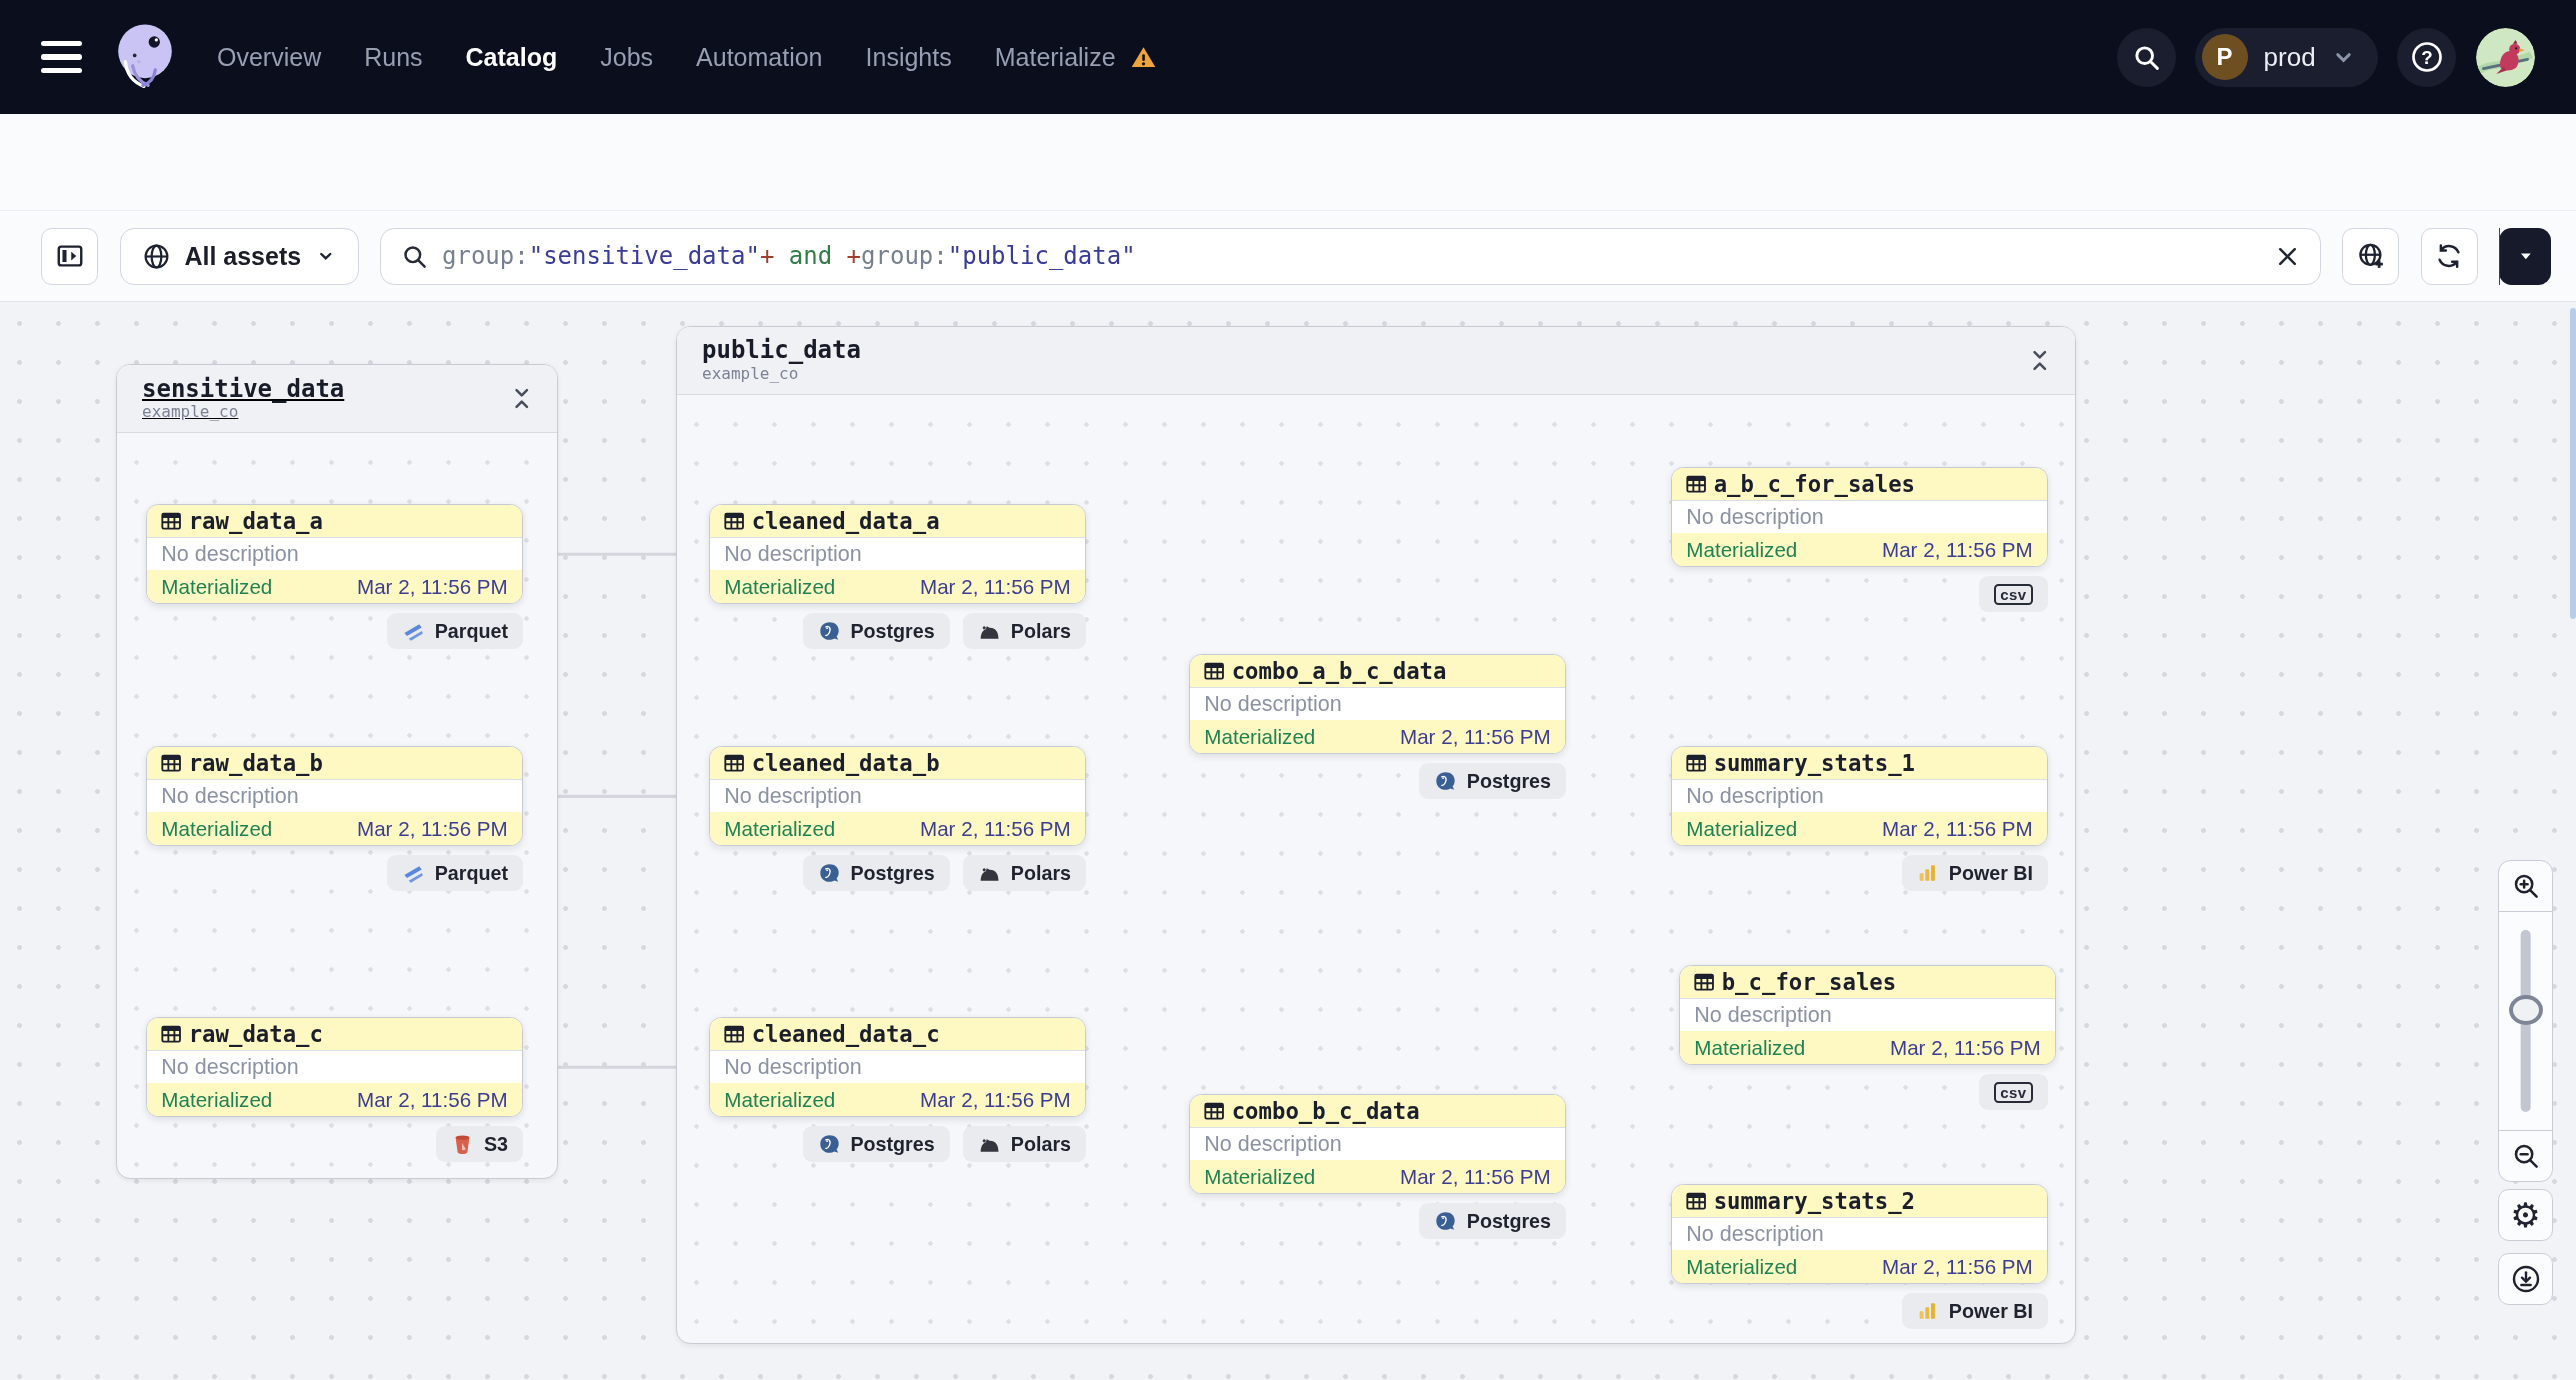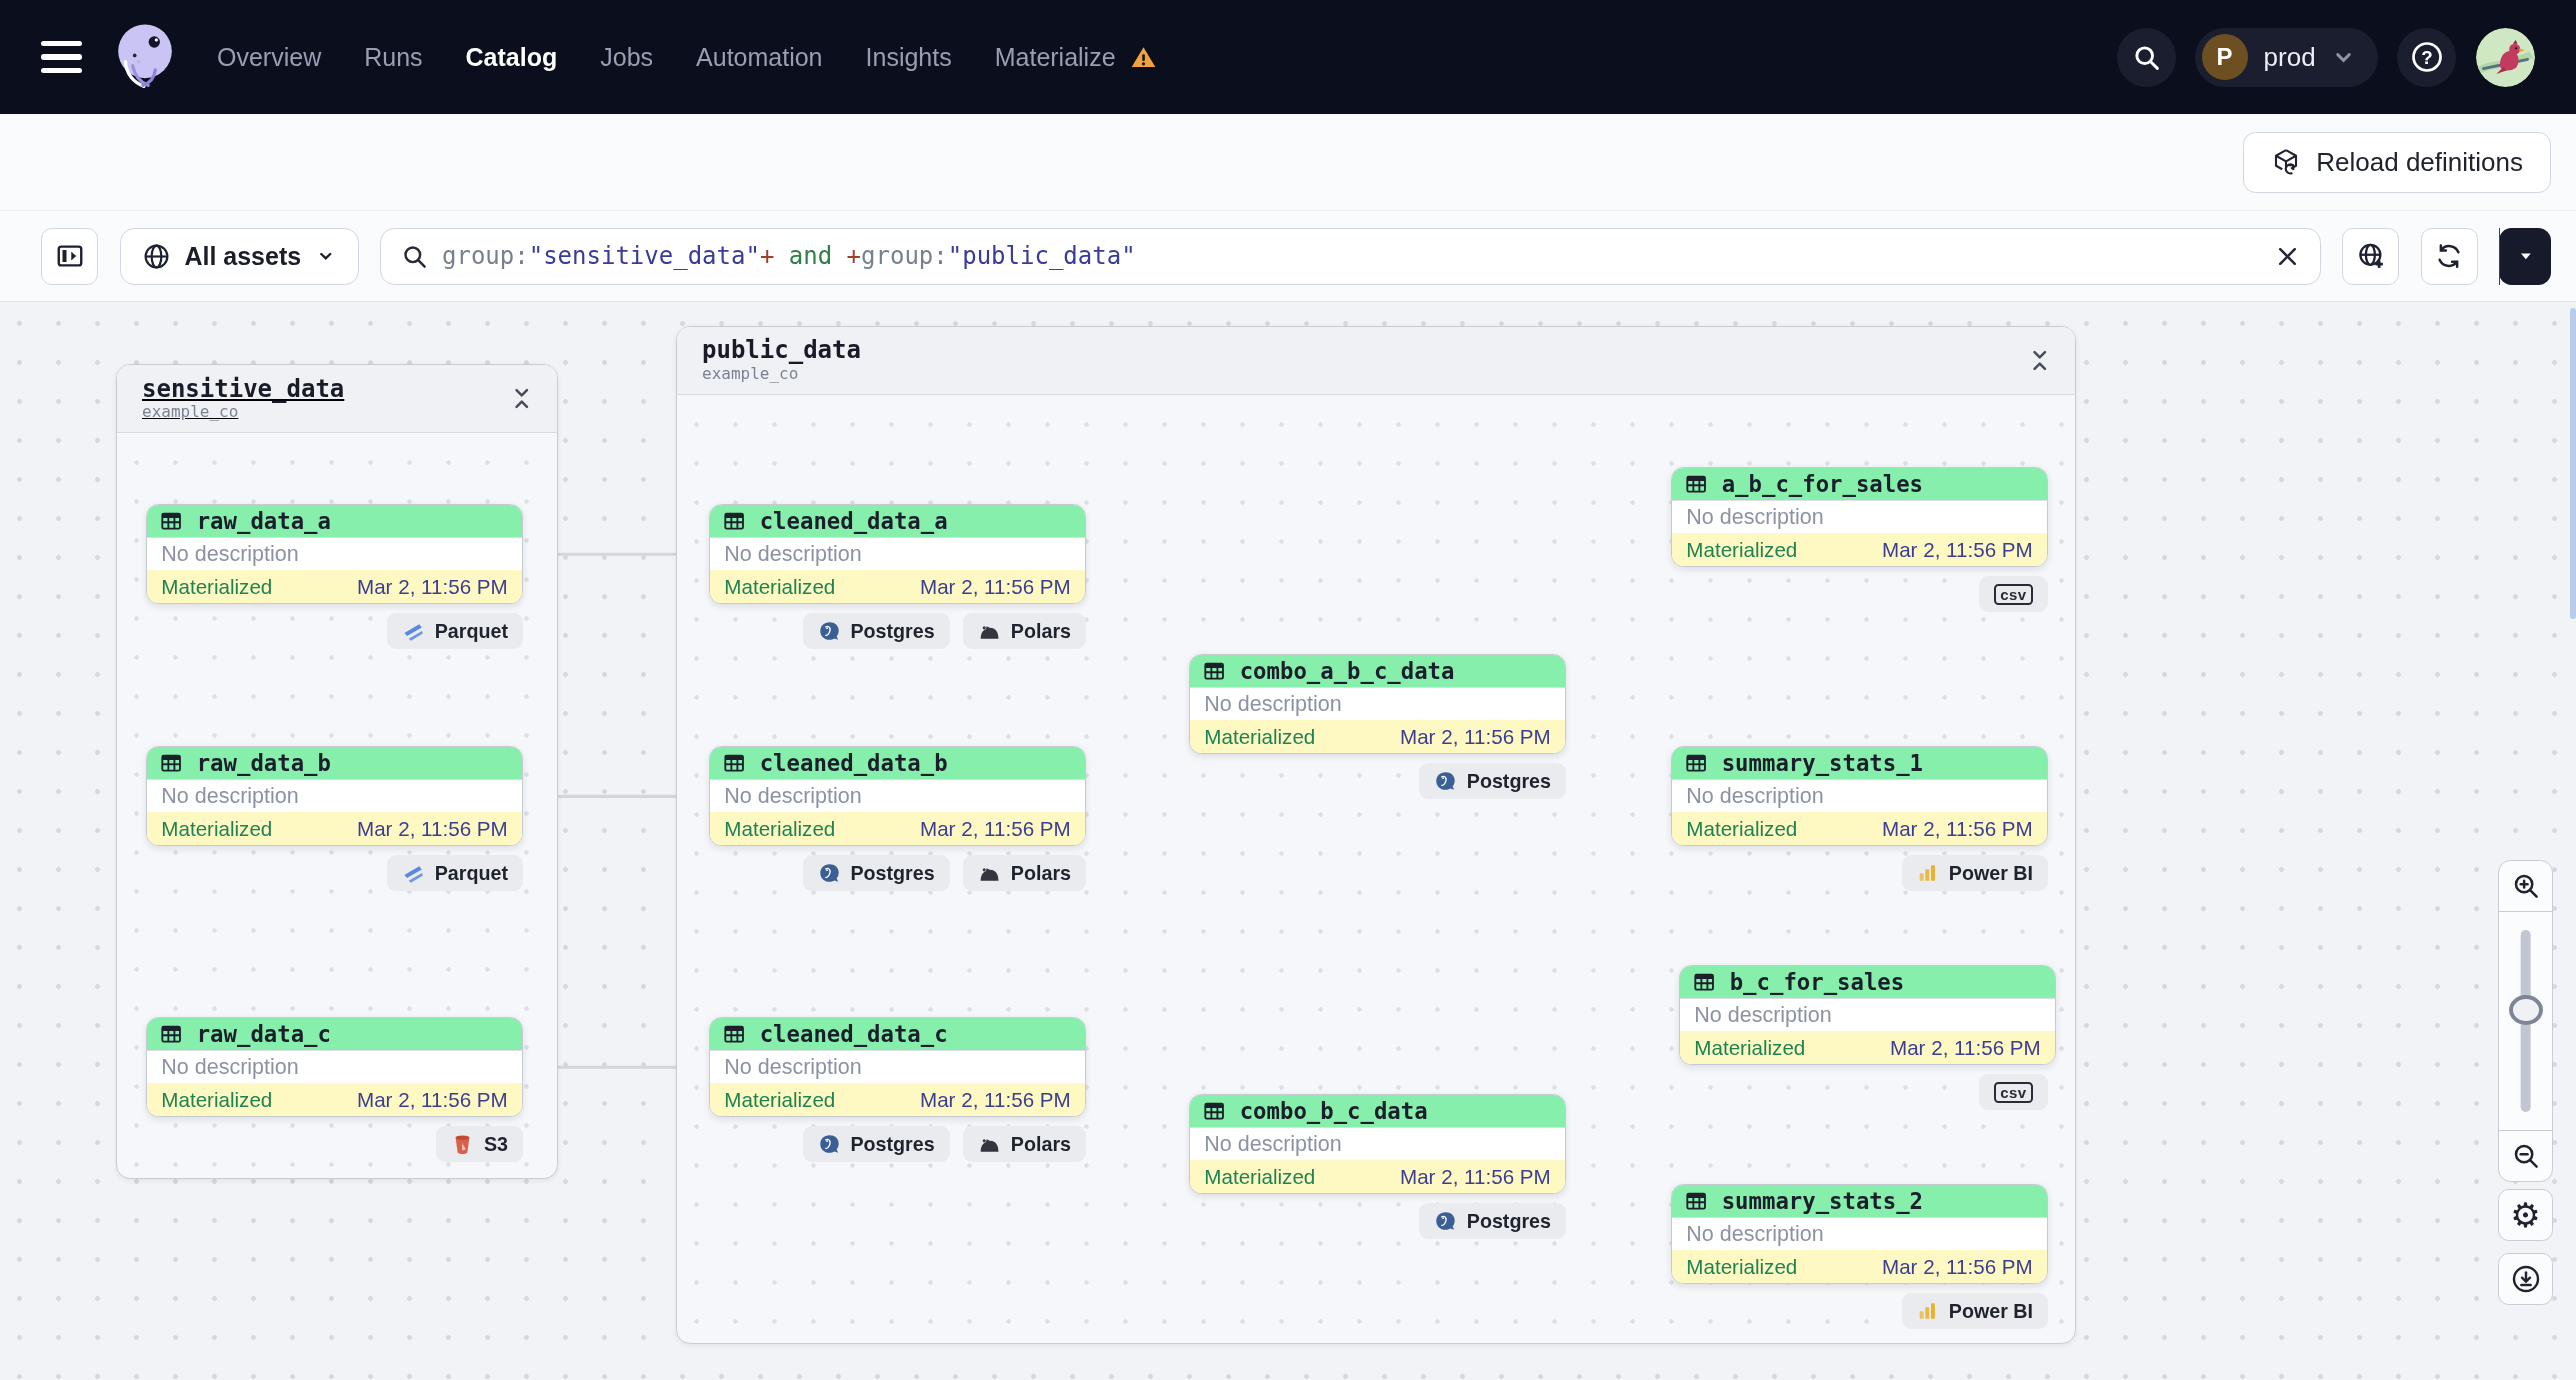--- a/index.html
+++ b/index.html
@@ -45,21 +45,21 @@
 
   .group { position: absolute; border: 1.8px solid #c7ccd4; border-radius: 14.3px; background: #f6f7fa;
     background-image: radial-gradient(circle, #dcdfe4 2px, transparent 2.4px); background-size: 39px 39px;
     box-shadow: 0 1.8px 5.4px rgba(18,22,40,.07); }
   .group-header { height: 68px; background: #eff1f4; border-bottom: 1.8px solid #d8dbe1; border-radius: 12.5px 12.5px 0 0; display: flex; align-items: center; padding: 0 25px; }
   .group-title { font-family: "DejaVu Sans Mono", monospace; font-weight: 700; font-size: 24px; color: #181b28; line-height: 1.1; }
   .group-sub { font-family: "DejaVu Sans Mono", monospace; font-size: 16px; color: #7b8294; }
   .group-collapse { margin-left: auto; cursor: pointer; display: flex; }
 
   .node { position: absolute; width: 377px; background: #fff; border: 1.8px solid #c5cad3; border-radius: 12.5px; overflow: hidden; box-shadow: 0 2.7px 7.2px rgba(18,22,40,.10); cursor: pointer; }
-  .node-h { height: 33px; background: #86efac; border-bottom: 1.8px solid #dbdee4; display: flex; align-items: center; gap: 14px; padding: 0 13.4px;
+  .node-h { height: 33px; background: #fef9c3; border-bottom: 1.8px solid #dbdee4; display: flex; align-items: center; gap: 6px; padding: 0 13.4px;
     font-family: "DejaVu Sans Mono", monospace; font-weight: 700; font-size: 22.3px; color: #1b1e2b; }
   .node-d { height: 32px; display: flex; align-items: center; padding: 0 14.3px; font-size: 21.5px; color: #8b92a4; }
   .node-s { height: 33px; background: #fef9c3; display: flex; align-items: center; justify-content: space-between; padding: 0 14.3px; font-size: 20.6px; }
   .node-s .mat { color: #1f8253; }
   .node-s .time { color: #3c3e92; }
 
   .tagrow { position: absolute; width: 377px; display: flex; justify-content: flex-end; gap: 13.4px; }
   .tag { height: 36px; background: #e9ebef; border-radius: 9px; display: flex; align-items: center; gap: 9.8px; padding: 0 15px; font-size: 19.7px; font-weight: 700; color: #1f232e; cursor: pointer; }
   .csv-chip { border: 2.2px solid #272b38; border-radius: 4.5px; font-size: 15px; font-weight: 700; padding: 0px 4.5px; color: #272b38; letter-spacing: 0.4px; }
 
@@ -160,33 +160,20 @@
         <circle cx="42" cy="23" r="6" fill="#c23b5e"></circle>
         <path d="M40 17l3-4 2 4z" fill="#8e2443"></path>
         <polygon points="47,22 53,24 47,26" fill="#e8a23b"></polygon>
         <circle cx="43.5" cy="22" r="1.2" fill="#1d1d1d"></circle>
       </svg>
     </div>
   </div>
 </div>
 
 <div class="page-header">
-  <button class="reload-btn">
-    <span>
-      <svg width="30" height="30" viewBox="0 0 24 24" fill="none" stroke="#20232e" stroke-width="1.7" stroke-linejoin="round">
-        <path d="M12 2.5l8 4.5v8l-4 2.3"></path>
-          <path d="M12 2.5L4 7v8l5 2.8"></path>
-          <path d="M4 7l8 4.5L20 7"></path>
-          <path d="M12 11.5V17"></path>
-        <path d="M16.5 21a3.6 3.6 0 1 1 1.2-6.2" stroke-linecap="round"></path>
-          <path d="M14.6 14.6h3.2v3.2" fill="none" stroke-linecap="round"></path>
-      </svg>
-    </span>
-    <span>Reload definitions</span>
-  </button>
 </div>
 
 <div class="filterbar">
   <button class="sq-btn">
     <span>
       <svg width="30" height="30" viewBox="0 0 24 24">
           <rect x="3" y="4.5" width="18" height="15" rx="2" fill="none" stroke="#1d2130" stroke-width="1.9"></rect>
       <rect x="6" y="7.2" width="3.2" height="9.6" fill="#1d2130"></rect>
           <path d="M13 8.5l4 3.5-4 3.5z" fill="#1d2130"></path>
         </svg>

